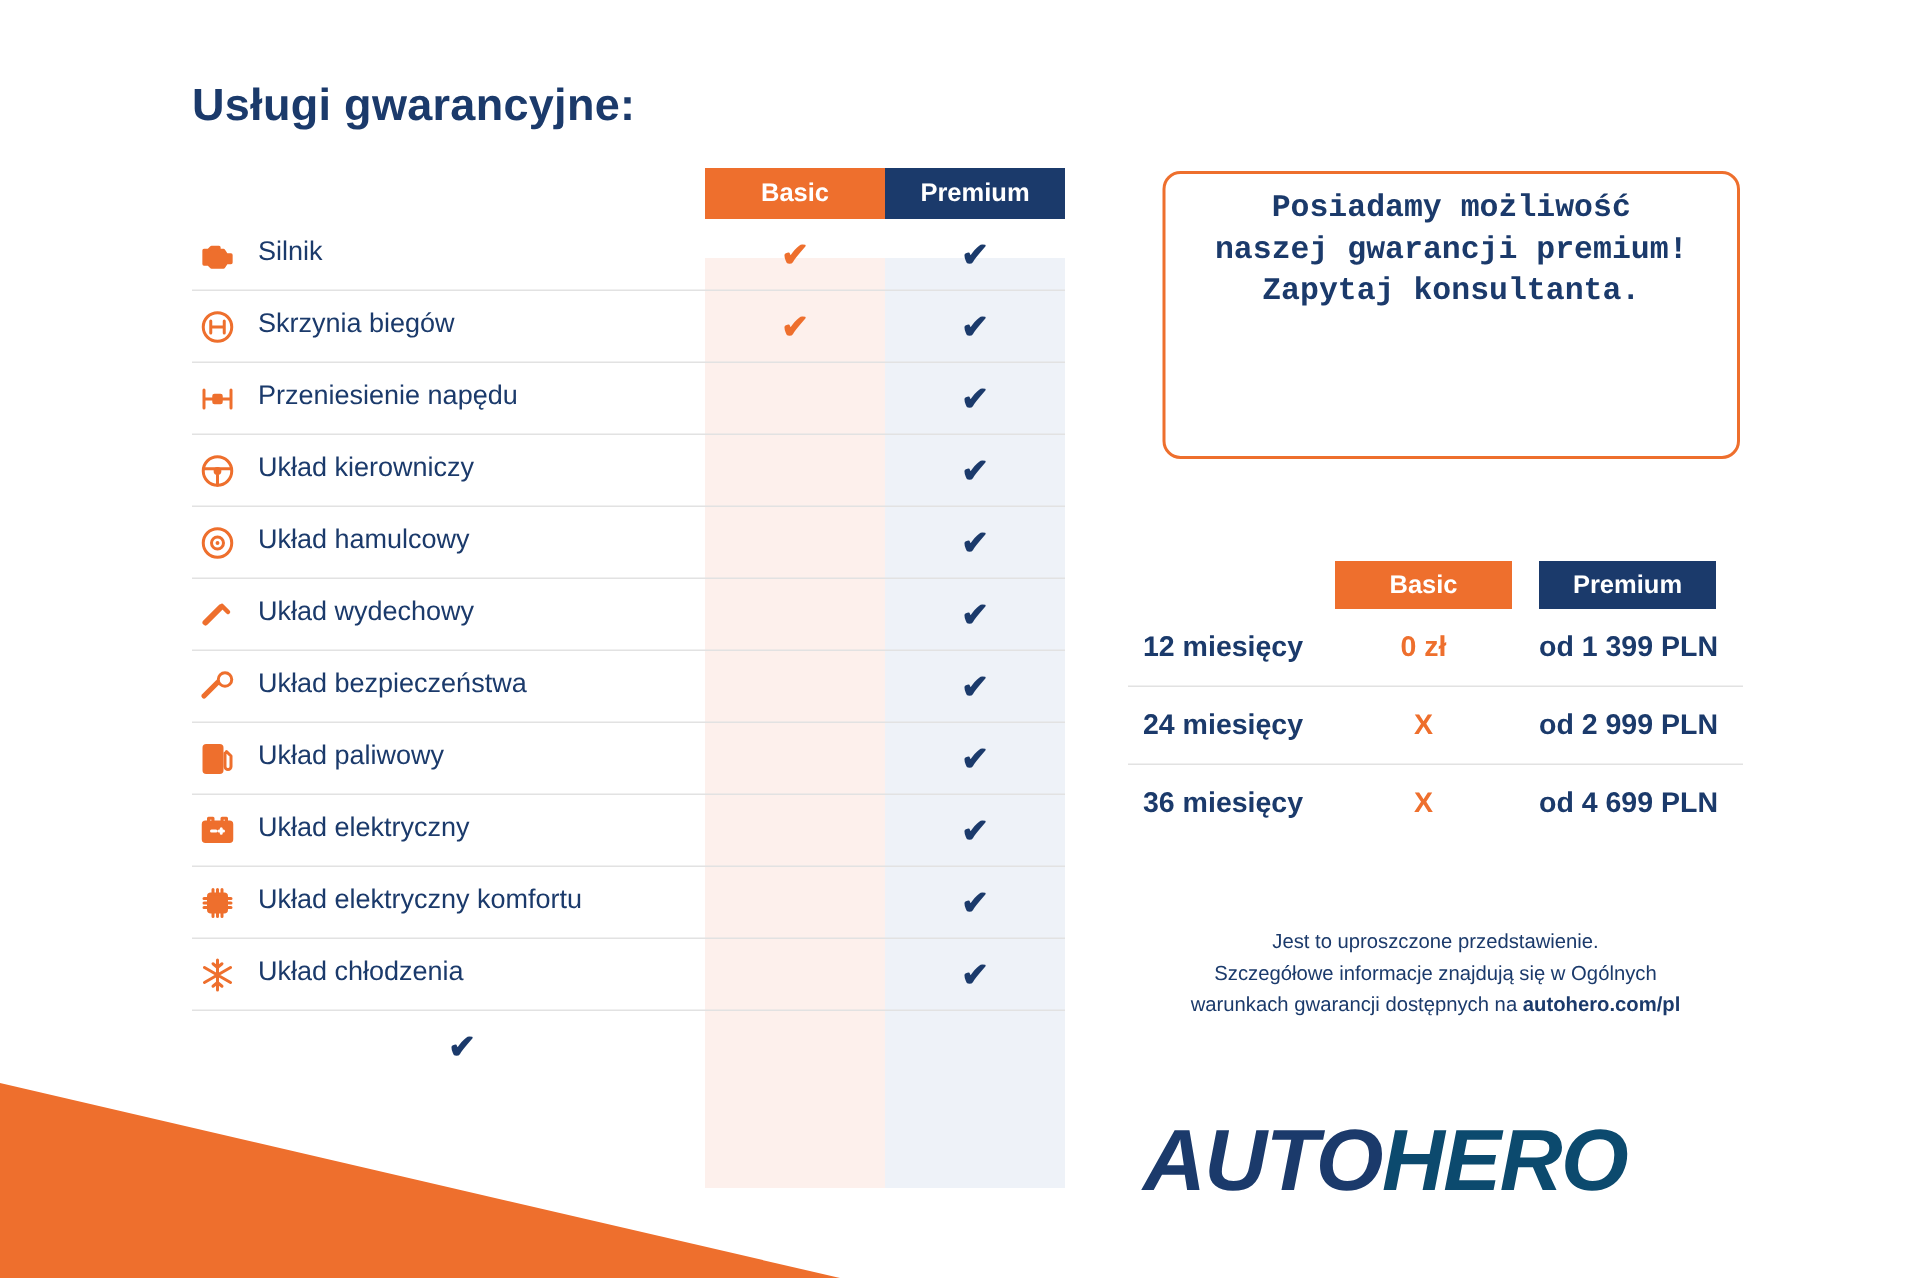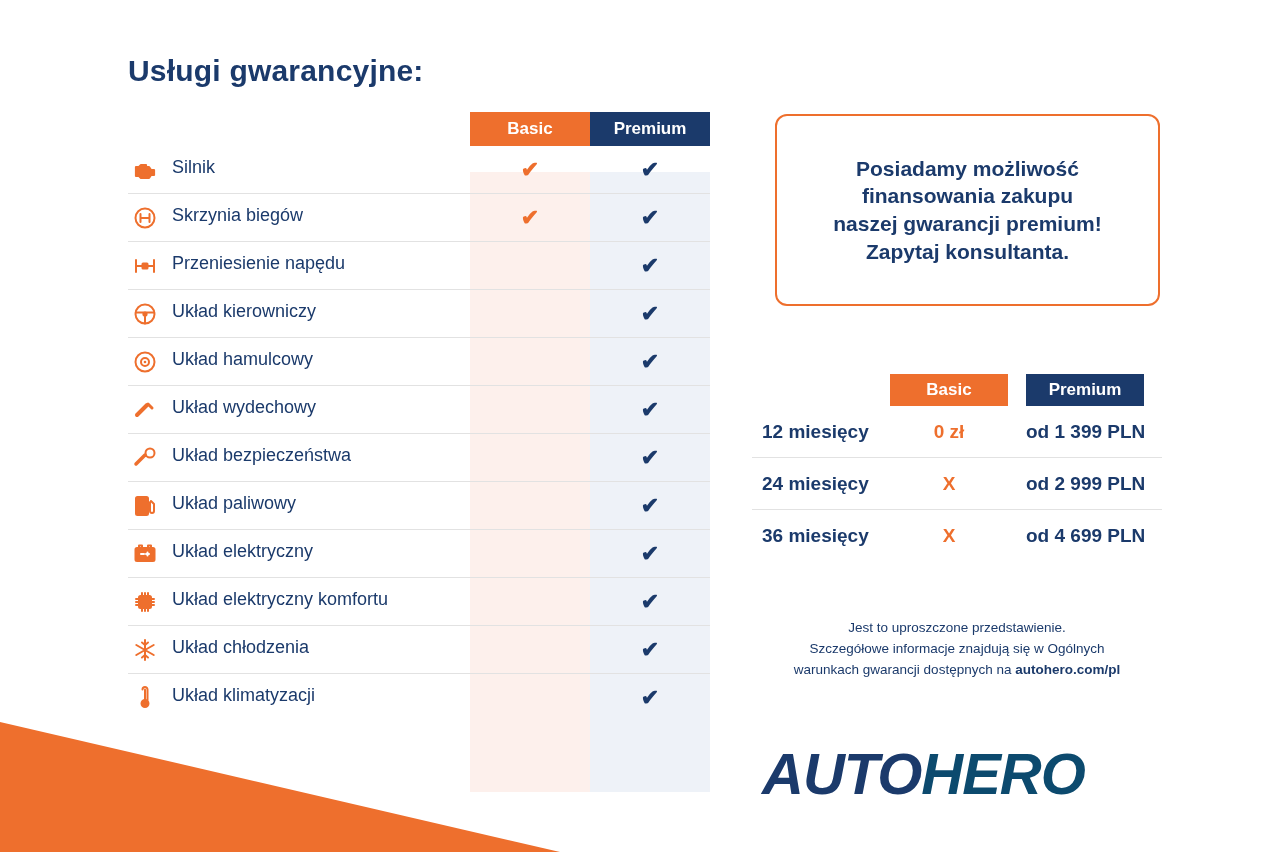--- a/index.html
+++ b/index.html
@@ -115,23 +115,24 @@
   .cell-check.premium { color: #1b3a6b; }
 
   
   .promo-box {
     position: absolute;
     left: 775px; top: 114px;
     width: 385px; height: 192px;
     border: 2px solid #ee6f2d;
     border-radius: 12px;
     display: flex;
-    align-items: center;
+    align-items: flex-start;
     justify-content: center;
     padding: 10px 18px;
+    font-family: Liberation Mono, monospace;
   }
   .promo-text {
     text-align: center;
     font-size: 21px;
     font-weight: bold;
     color: #1b3a6b;
     line-height: 1.32;
   }
 
   .price-table {
@@ -386,42 +387,31 @@
                 <path d="M10 5.5l3 2.5 3-2.5M10 20.5l3-2.5 3 2.5"></path>
               </svg>
             </span>
             <span class="label-text">Układ chłodzenia</span>
           </div>
           <div class="cell-check basic"></div>
           <div class="cell-check premium">✔</div>
         </div>
 
         <div class="row">
-          <div class="cell-label">
-            <span class="icon">
-              <svg width="26" height="26" viewBox="0 0 26 26" fill="none" stroke="#ee6f2d" stroke-width="2" stroke-linecap="round">
-                <path d="M13 4.5v10"></path>
-                <circle cx="13" cy="18.5" r="3.5" fill="#ee6f2d" stroke="#ee6f2d"></circle>
-                <path d="M10.5 4.5a2.5 2.5 0 0 1 5 0v10.5"></path>
-              </svg>
-            </span>
-            <span class="label-text">Układ klimatyzacji</span>
-          </div>
           <div class="cell-check basic"></div>
           <div class="cell-check premium">✔</div>
         </div>
 
       </div>
     </div>
   </div>
 
   <div class="promo-box">
     <div class="promo-text">
       <div>Posiadamy możliwość</div>
-      <div>finansowania zakupu</div>
       <div>naszej gwarancji premium!</div>
       <div>Zapytaj konsultanta.</div>
     </div>
   </div>
 
   <div class="price-table">
     <div class="price-head">
       <div class="ph basic">Basic</div>
       <div class="ph premium">Premium</div>
     </div>

